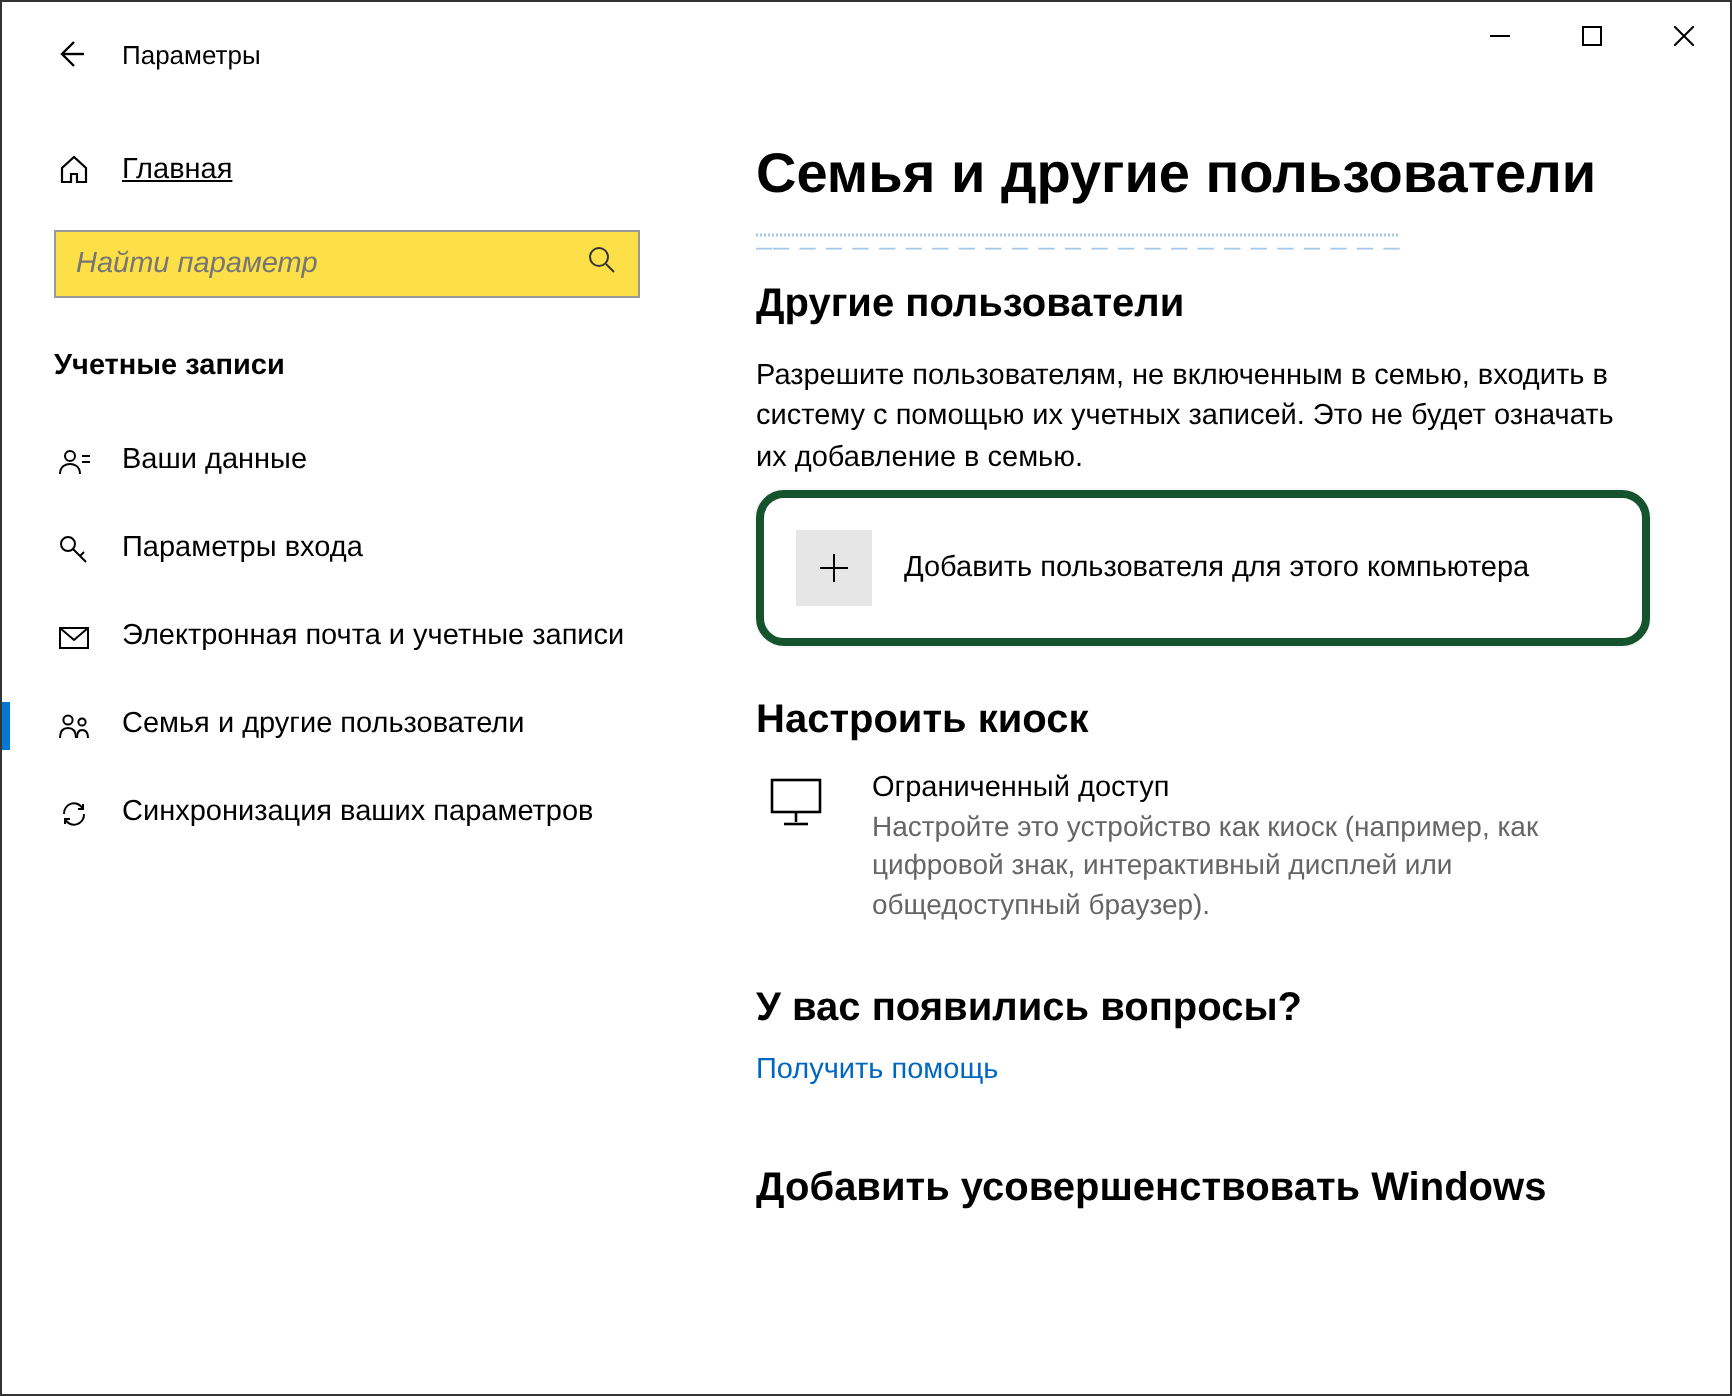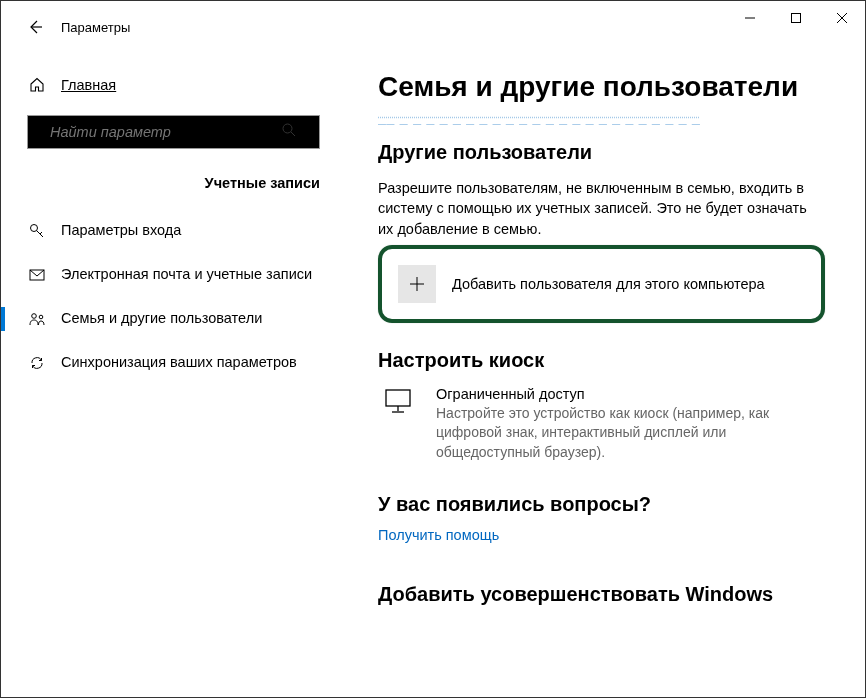--- a/index.html
+++ b/index.html
@@ -14,25 +14,25 @@
     .back-btn { width: 28px; height: 28px; display: flex; align-items: center; justify-content: center; cursor: pointer; margin-right: 12px; }
     .app-title { font-size: 13px; color: #000; }
     
     .container { display: flex; height: calc(100% - 52px); }
     
     .sidebar { width: 345px; padding: 14px 16px 0 16px; }
     .nav-home { display: flex; align-items: center; padding: 10px 10px; cursor: pointer; text-decoration: underline; }
     .nav-home .icon { width: 20px; display: flex; justify-content: center; margin-right: 14px; }
     .nav-home span { font-size: 14.5px; }
     
-    .search-box { margin: 12px 10px 20px 10px; border: 1px solid #999; height: 34px; display: flex; align-items: center; padding: 0 22px; background: #000000; }
+    .search-box { margin: 12px 10px 20px 10px; border: 1px solid #999; height: 34px; display: flex; align-items: center; padding: 0 10px; background: #fde047; }
     .search-box input { border: none; outline: none; flex: 1; font-size: 14.5px; font-style: italic; color: #666; background: transparent; }
     .search-box .search-icon { color: #333; }
     
-    .section-label { font-size: 14.5px; font-weight: 600; padding: 6px 10px 18px 10px; color: #000; text-align: right; }
+    .section-label { font-size: 14.5px; font-weight: 600; padding: 6px 10px 18px 10px; color: #000; }
     
     .nav-list { list-style: none; }
     .nav-item { display: flex; align-items: center; padding: 12px 10px; cursor: pointer; font-size: 14.5px; position: relative; min-height: 44px; }
     .nav-item .icon { width: 20px; display: flex; justify-content: center; margin-right: 14px; flex-shrink: 0; }
     .nav-item.active::before { content: ""; position: absolute; left: -16px; top: 10px; bottom: 10px; width: 4px; background: #0078d4; }
     .nav-item span.label { line-height: 1.35; }
     
     .content { flex: 1; padding: 18px 40px 0 32px; overflow: hidden; }
     .page-title { font-size: 28px; font-weight: 600; margin-bottom: 6px; }
     .truncated-link { color: #0067c0; font-size: 14px; position: relative; overflow: hidden; white-space: nowrap; margin-bottom: 16px; display:block; }
@@ -108,20 +108,31 @@
         <svg width="16" height="16" viewBox="0 0 16 16">
             <circle cx="6.5" cy="6.5" r="4.5" fill="none" stroke="#333" stroke-width="1"></circle>
             <line x1="10" y1="10" x2="14" y2="14" stroke="#333" stroke-width="1"></line>
           </svg>
       </span>
     </div>
 
     <div class="section-label">Учетные записи</div>
 
     <ul class="nav-list">
+      <li class="nav-item">
+        <span class="icon">
+          <svg width="17" height="17" viewBox="0 0 17 17">
+              <circle cx="6" cy="5" r="2.5" fill="none" stroke="#000" stroke-width="1"></circle>
+              <path d="M1 14 C1 10 4 9 6 9 C8 9 11 10 11 14" fill="none" stroke="#000" stroke-width="1"></path>
+              <line x1="12" y1="5" x2="16" y2="5" stroke="#000" stroke-width="1"></line>
+              <line x1="12" y1="8" x2="16" y2="8" stroke="#000" stroke-width="1"></line>
+            </svg>
+        </span>
+        <span class="label">Ваши данные</span>
+      </li>
       <li class="nav-item">
         <span class="icon">
           <svg width="16" height="16" viewBox="0 0 16 16">
               <circle cx="5" cy="5" r="3.5" fill="none" stroke="#000" stroke-width="1"></circle>
               <line x1="7.5" y1="7.5" x2="14" y2="14" stroke="#000" stroke-width="1"></line>
               <line x1="11" y1="11" x2="13" y2="9" stroke="#000" stroke-width="1"></line>
             </svg>
         </span>
         <span class="label">Параметры входа</span>
       </li>

